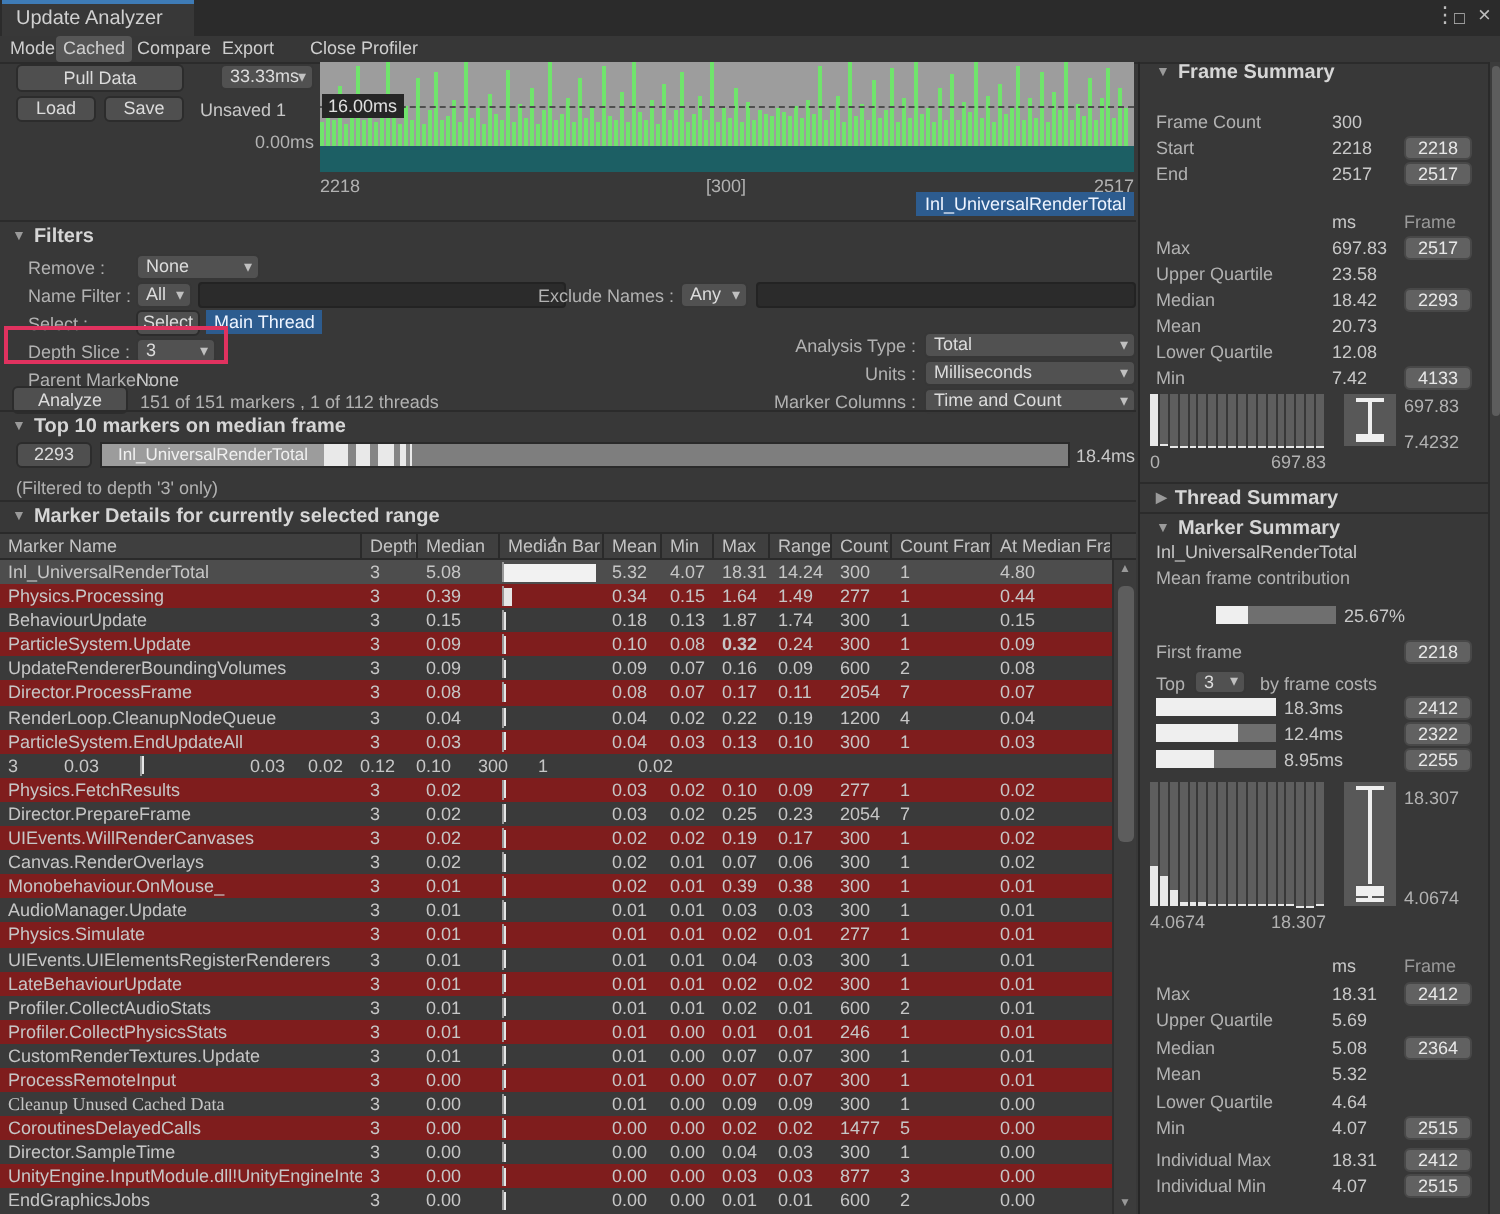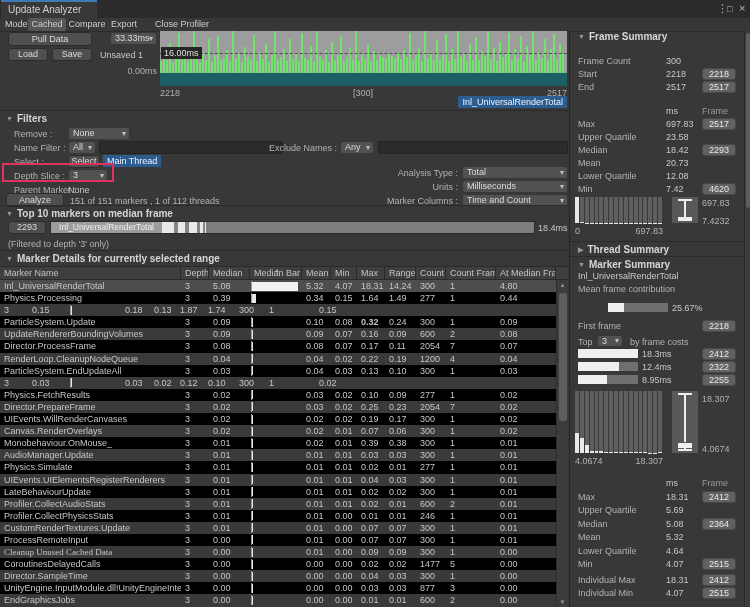--- a/index.html
+++ b/index.html
@@ -42,21 +42,21 @@
              box-sizing:border-box;background:#7e7e7e;overflow:hidden;}
   .seg{height:100%;flex-shrink:0;overflow:hidden;text-align:center;line-height:11px;font-size:8.5px;color:#f0f0f0;}
   
   #tbl-head{left:0;top:266px;width:568px;height:14px;background:#3f3f3f;display:flex;
             border-top:1px solid #2a2a2a;border-bottom:1px solid #2a2a2a;box-sizing:border-box;}
   .hcell{position:relative;border-right:1px solid #2a2a2a;box-sizing:border-box;padding-left:4px;
          line-height:12px;color:#c4c4c4;white-space:nowrap;overflow:hidden;}
   .sort{position:absolute;top:-3px;left:50%;color:#bbb;font-size:6px;}
   #tbl-body{left:0;top:280px;width:556px;height:327px;overflow:hidden;}
   .trow{display:flex;height:12.1px;line-height:12px;white-space:nowrap;}
-  .trow.even{background:#3a3a3a;} .trow.odd{background:#000000;} .trow.sel{background:#4d4d4d;}
+  .trow.even{background:#3a3a3a;} .trow.odd{background:#7f1d1d;} .trow.sel{background:#4d4d4d;}
   .tcell{overflow:hidden;padding-left:4px;box-sizing:border-box;color:#c6c6c6;flex-shrink:0;}
   .mbarcell{position:relative;padding:0;}
   .mbarcell .origin{position:absolute;left:1px;top:1px;width:1px;height:10px;background:#9a9a9a;}
   .mbarcell .mbar{position:absolute;left:2px;top:1.5px;height:9px;background:#e6e6e6;}
   
   .sbtrack{background:#3c3c3c;border-left:1px solid #2e2e2e;box-sizing:border-box;}
   .sbthumb{position:absolute;background:#5d5d5d;border-radius:3px;}
   .sbarrow{position:absolute;color:#999;font-size:6px;width:100%;text-align:center;}
   
   #rpanel-border{left:569px;top:31px;width:1px;height:576px;background:#262626;}
@@ -366,20 +366,21 @@
         </div>
         <div class="tcell" style="width: 29px;">0.34</div>
         <div class="tcell" style="width: 26px;">0.15</div>
         <div class="tcell" style="width: 28px;">1.64</div>
         <div class="tcell" style="width: 31px;">1.49</div>
         <div class="tcell" style="width: 30px;">277</div>
         <div class="tcell" style="width: 50px;">1</div>
         <div class="tcell" style="width: 60px;">0.44</div>
       </div>
       <div class="trow even">
+        <div class="tcell" style="width: 181px;">BehaviourUpdate</div>
         <div class="tcell" style="width: 28px;">3</div>
         <div class="tcell" style="width: 41px;">0.15</div>
         <div class="tcell mbarcell" style="width: 52px;">
           <div class="origin"></div>
           <div class="mbar" style="width: 1px;"></div>
         </div>
         <div class="tcell" style="width: 29px;">0.18</div>
         <div class="tcell" style="width: 26px;">0.13</div>
         <div class="tcell" style="width: 28px;">1.87</div>
         <div class="tcell" style="width: 31px;">1.74</div>
@@ -826,21 +827,21 @@
         <span class="sf"></span>
       </div>
       <div class="srow">
         <span class="sl">Lower Quartile</span>
         <span class="sv">12.08</span>
         <span class="sf"></span>
       </div>
       <div class="srow">
         <span class="sl">Min</span>
         <span class="sv">7.42</span>
-        <span class="framebtn">4620</span>
+        <span class="framebtn">4133</span>
       </div>
     </div>
   <div class="abs hcolwrap" id="fs-hist" style="left:575px;top:197px;width:88px;height:26px;">
       <div class="hcol">
         <div class="hbar" style="height: 100%;"></div>
       </div>
       <div class="hcol">
         <div class="hbar" style="height: 3%;"></div>
       </div>
       <div class="hcol">

